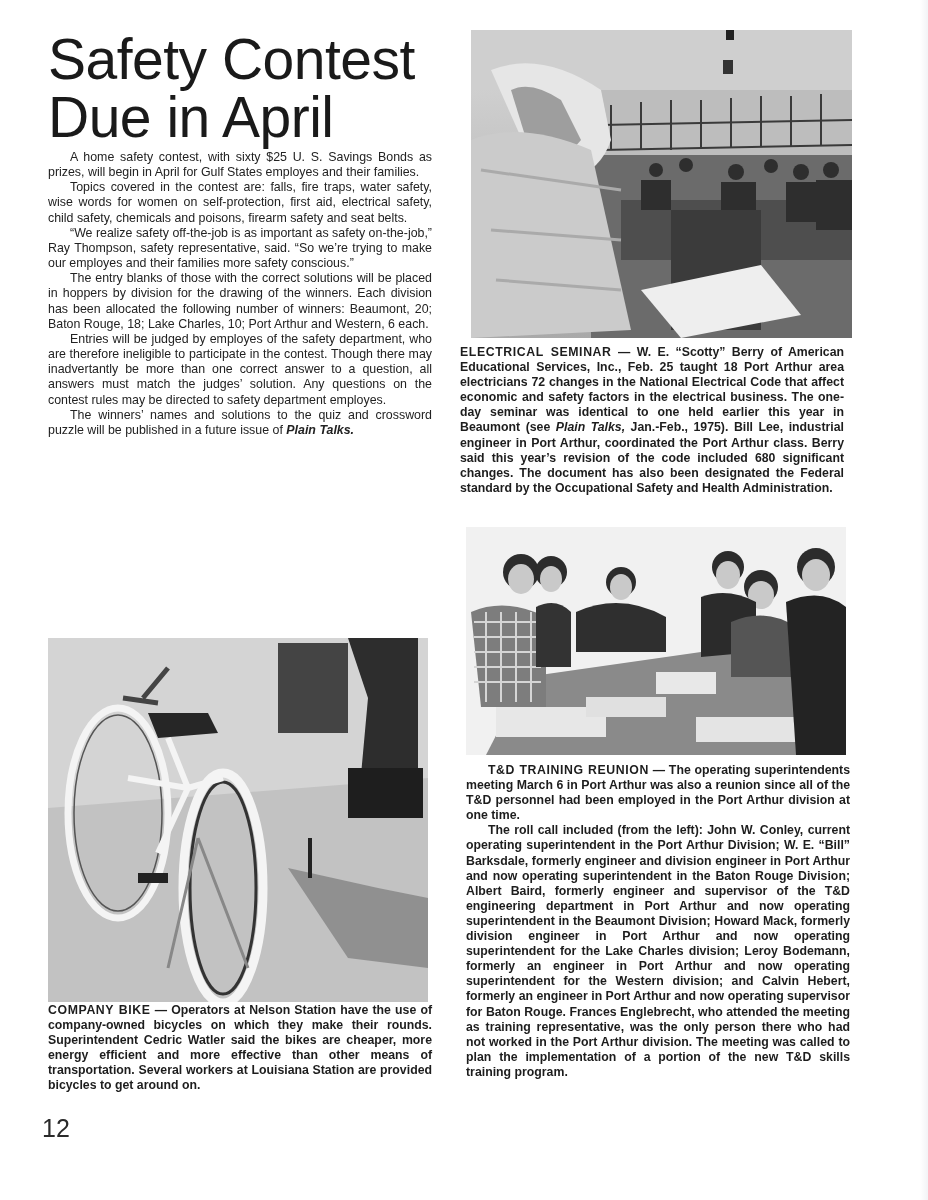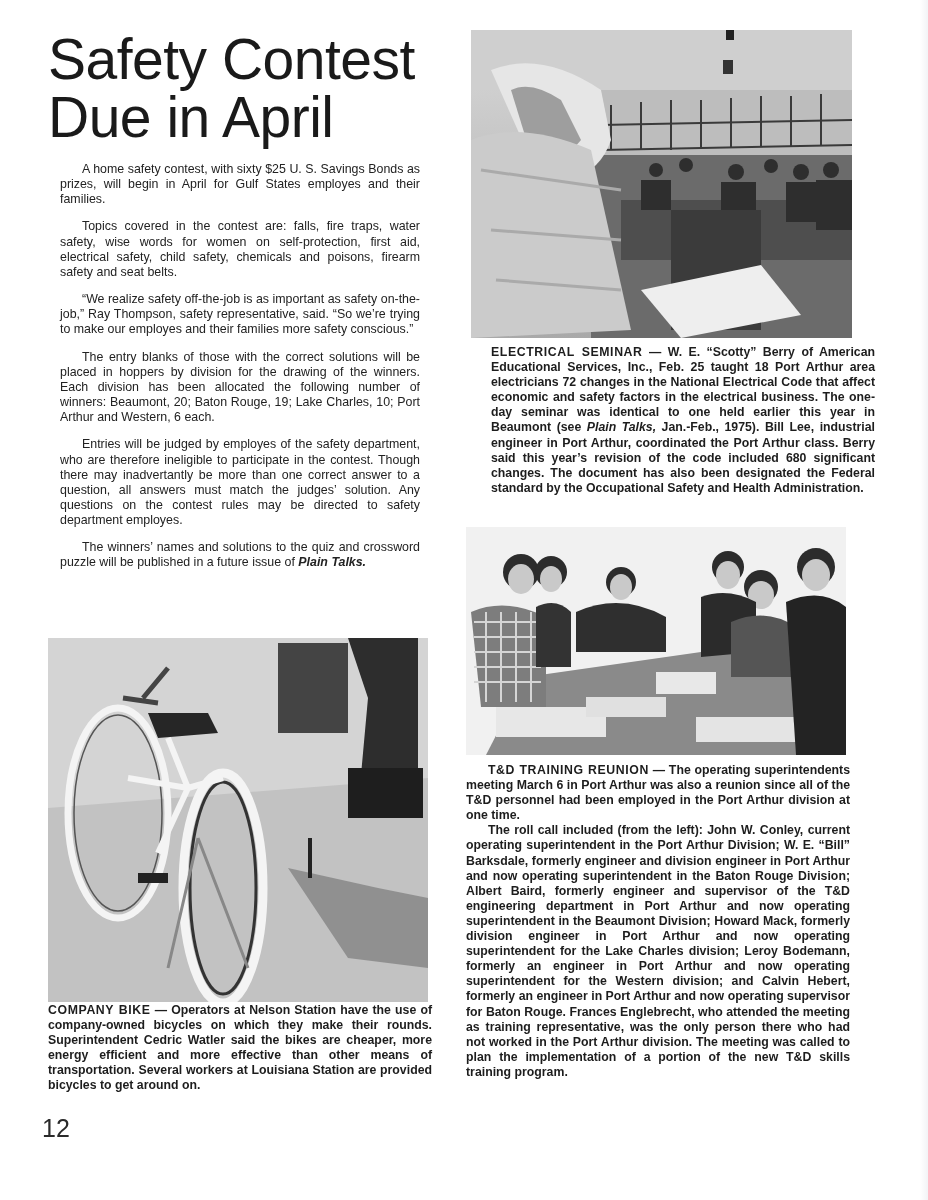--- a/index.html
+++ b/index.html
@@ -12,21 +12,21 @@
     position: absolute; left: 48px; top: 30px; width: 420px;
     font-family: "Liberation Sans", "DejaVu Sans", sans-serif;
     font-weight: normal; font-size: 57px; line-height: 58px;
     letter-spacing: -0.5px; color: #1a1a1a; margin: 0;
   }
   .body-col {
     position: absolute; left: 48px; top: 150px; width: 384px;
     font-size: 12.4px; line-height: 15.15px; text-align: justify;
     color: #222;
   }
-  .body-col p { margin: 12px; text-indent: 22px; }
+  .body-col p { margin: 0; text-indent: 22px; }
   .caption {
     font-weight: bold; font-size: 12.3px; line-height: 15.1px;
     text-align: justify; color: #1d1d1d;
   }
   .caption p { margin: 0; }
   .caption p + p { text-indent: 22px; }
   .cap-lead { letter-spacing: 0.6px; }
   .indent { text-indent: 22px; display: block; }
   i, .it { font-style: italic; font-weight: bold; }
   .caption .it { font-weight: bold; }
@@ -47,21 +47,21 @@
 
 <h1 class="headline">
   <span>Safety Contest</span><br>
   <span>Due in April</span>
 </h1>
 
 <div class="body-col">
   <p>A home safety contest, with sixty $25 U. S. Savings Bonds as prizes, will begin in April for Gulf States employes and their families.</p>
   <p>Topics covered in the contest are: falls, fire traps, water safety, wise words for women on self-protection, first aid, electrical safety, child safety, chemicals and poisons, firearm safety and seat belts.</p>
   <p>“We realize safety off-the-job is as important as safety on-the-job,” Ray Thompson, safety representative, said. “So we’re trying to make our employes and their families more safety conscious.”</p>
-  <p>The entry blanks of those with the correct solutions will be placed in hoppers by division for the drawing of the winners. Each division has been allocated the following number of winners: Beaumont, 20; Baton Rouge, 19; Lake Charles, 10; Port Arthur and Western, 6 each.</p>
+  <p>The entry blanks of those with the correct solutions will be placed in hoppers by division for the drawing of the winners. Each division has been allocated the following number of winners: Beaumont, 20; Baton Rouge, 18; Lake Charles, 10; Port Arthur and Western, 6 each.</p>
   <p>Entries will be judged by employes of the safety department, who are therefore ineligible to participate in the contest. Though there may inadvertantly be more than one correct answer to a question, all answers must match the judges’ solution. Any questions on the contest rules may be directed to safety department employes.</p>
   <p><span>The winners’ names and solutions to the quiz and crossword puzzle will be published in a future issue of </span><i>Plain Talks.</i></p>
 </div>
 
 <div class="photo" style="left:471px; top:30px; width:381px; height:308px;">
   <svg width="381" height="308" viewBox="0 0 381 308">
     <defs>
       <linearGradient id="ceil" x1="0" y1="0" x2="0" y2="1">
         <stop offset="0" stop-color="#d8d8d8"></stop>
           <stop offset="1" stop-color="#a9a9a9"></stop>
@@ -100,21 +100,21 @@
     </g>
     <rect x="200" y="180" width="90" height="120" fill="#3b3b3b"></rect>
     <path d="M20 40 Q70 20 130 60 L140 110 Q130 140 100 150 L60 130 Z" fill="#e6e6e6"></path>
     <path d="M40 60 Q60 50 90 70 L110 110 Q90 135 60 125 Z" fill="#9e9e9e"></path>
     <path d="M0 110 Q50 90 120 120 L160 300 L0 308 Z" fill="#cbcbcb"></path>
     <path d="M10 140 L150 160 M20 200 L150 210 M25 250 L150 260" stroke="#aaa" stroke-width="3"></path>
     <path d="M170 260 L290 235 L330 285 L210 308 Z" fill="#eeeeee"></path>
   </svg>
 </div>
 
-<div class="caption" style="position:absolute; left:491px; top:345px; width:384px;">
+<div class="caption" style="position:absolute; left:460px; top:345px; width:384px;">
   <p><span class="cap-lead">ELECTRICAL SEMINAR</span><span> — W. E. “Scotty” Berry of American Educational Services, Inc., Feb. 25 taught 18 Port Arthur area electricians 72 changes in the National Electrical Code that affect economic and safety factors in the electrical business. The one-day seminar was identical to one held earlier this year in Beaumont (see </span><span class="it" style="font-style:italic;">Plain Talks,</span><span> Jan.-Feb., 1975). Bill Lee, industrial engineer in Port Arthur, coordinated the Port Arthur class. Berry said this year’s revision of the code included 680 significant changes. The document has also been designated the Federal standard by the Occupational Safety and Health Administration.</span></p>
 </div>
 
 <div class="photo" style="left:466px; top:527px; width:380px; height:228px; background:#efefef;">
   <svg width="380" height="228" viewBox="0 0 380 228">
     <rect width="380" height="228" fill="#f1f1f1"></rect>
     <path d="M20 228 L60 150 L340 110 L380 160 L380 228 Z" fill="#8a8a8a"></path>
     <rect x="30" y="180" width="110" height="30" fill="#e7e7e7"></rect>
     <rect x="120" y="170" width="80" height="20" fill="#e0e0e0"></rect>
     <rect x="230" y="190" width="110" height="25" fill="#e4e4e4"></rect>

